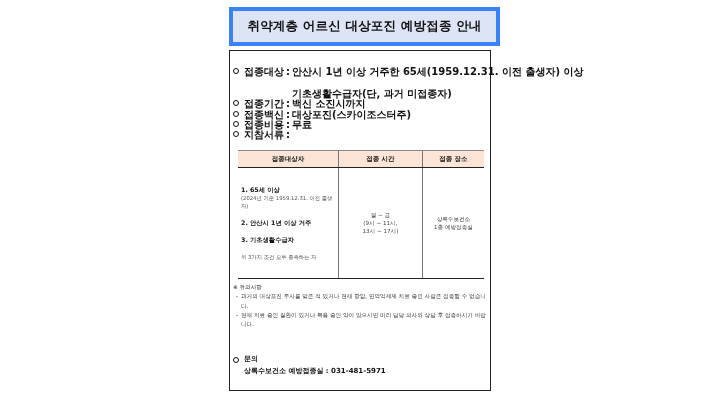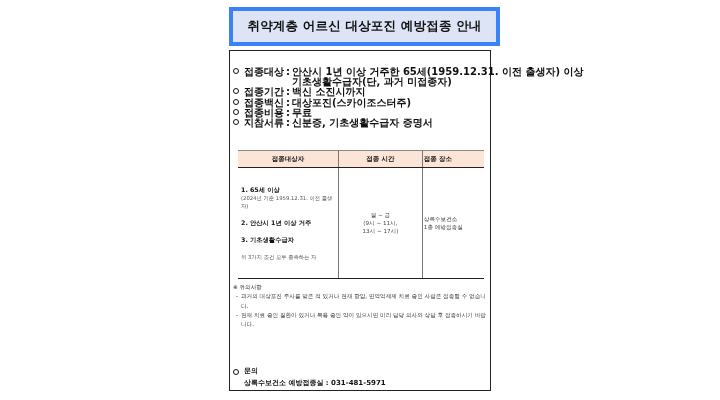--- a/index.html
+++ b/index.html
@@ -22,55 +22,55 @@
     font-size: 10px; font-weight: bold; line-height: 10.2px;
   }
   .info-row { display: flex; white-space: nowrap; }
   .bullet {
     display: inline-block; width: 6px; height: 6px; border: 1px solid #111; border-radius: 50%;
     margin-right: 5px; margin-top: 1px; flex: 0 0 auto; box-sizing: border-box;
   }
   .info-key { width: 40px; flex: 0 0 auto; }
   .info-sep { width: 8px; flex: 0 0 auto; text-align: center; }
   .info-val { flex: 1 1 auto; }
-  .info-cont { padding-left: 59px; }
+  .info-cont { padding-left: 59px; margin-top: 12px; }
 
   .tbl {
     position: absolute; left: 8px; top: 99px; width: 246px; border-collapse: collapse;
     font-size: 6px;
   }
   .tbl th {
     background: #fce4d6; height: 14px; font-weight: bold; font-size: 6.5px;
     border-top: 1px solid #888; border-bottom: 1px solid #222;
   }
   .tbl td { vertical-align: middle; height: 108px; border-bottom: 1px solid #222; }
   .tbl .c1 { width: 99px; }
   .tbl .c2 { width: 82px; border-left: 1px solid #777; text-align: center; margin-top: 14px; }
-  .tbl .c3 { width: 60px; border-left: 1px solid #777; text-align: left; }
+  .tbl .c3 { width: 60px; border-left: 1px solid #777; text-align: center; }
   .tbl th.c2, .tbl th.c3 { border-left: 1px solid #777; }
   .crit { padding-left: 2px; line-height: 8px; }
   .crit .b { font-weight: bold; font-size: 6.3px; display: block; }
   .crit .s { color: #555; font-size: 5.3px; display: block; }
   .crit .gap { display: block; height: 9px; }
   .time, .place { color: #444; font-size: 5.6px; line-height: 8px; }
 
   .notes {
     position: absolute; left: 3px; top: 232px; width: 254px;
     font-size: 5.6px; line-height: 9.3px; color: #333;
   }
   .notes .nt { color: #222; }
   .note-item { display: flex; }
   .note-item .dash { width: 8px; flex: 0 0 auto; text-align: center; }
   .note-item .ntext { flex: 1 1 auto; }
 
   .contact {
     position: absolute; left: 3px; top: 302px; width: 254px;
     font-size: 7px; font-weight: bold; line-height: 12px;
   }
-  .contact-row { display: flex; align-items: center; margin-top: 12px; }
+  .contact-row { display: flex; align-items: center; }
   .contact-line { padding-left: 11px; }
 </style>
 </head>
 <body>
 
 <div class="title-box">취약계층 어르신 대상포진 예방접종 안내</div>
 
 <div class="frame">
 
   <div class="info">
@@ -98,21 +98,20 @@
     <div class="info-row">
       <span class="bullet"></span>
       <span class="info-key">접종비용</span>
       <span class="info-sep">:</span>
       <span class="info-val">무료</span>
     </div>
     <div class="info-row">
       <span class="bullet"></span>
       <span class="info-key">지참서류</span>
       <span class="info-sep">:</span>
-      <span class="info-val">신분증, 기초생활수급자 증명서</span>
     </div>
   </div>
 
   <table class="tbl">
     <thead>
       <tr>
         <th class="c1">접종대상자</th>
         <th class="c2">접종 시간</th>
         <th class="c3">접종 장소</th>
       </tr>

